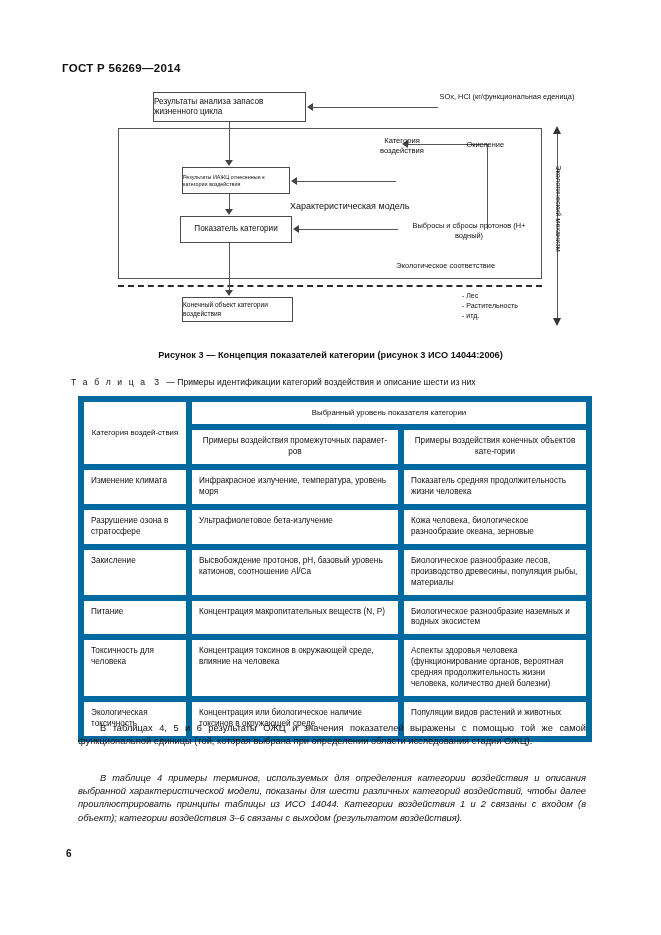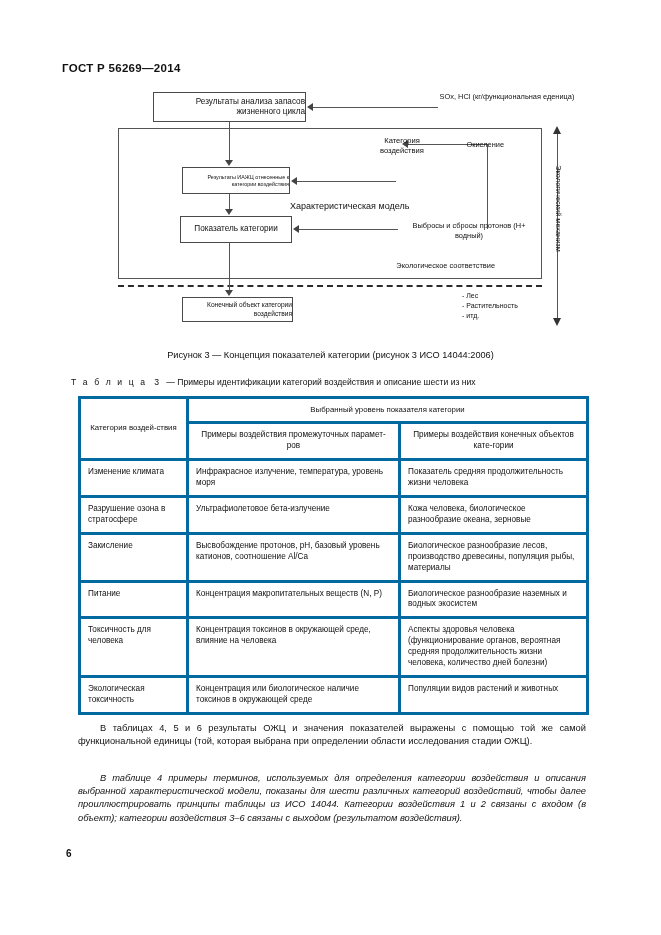--- a/index.html
+++ b/index.html
@@ -34,21 +34,21 @@
     top: 88px;
     width: 537px;
     height: 250px;
   }
 
   .dbox {
     position: absolute;
     box-sizing: border-box;
     border: 1px solid #4a4a4a;
     background: #ffffff;
-    text-align: right;
+    text-align: left;
     display: flex;
     align-items: center;
     justify-content: center;
     line-height: 1.25;
     color: #111;
   }
 
   #box-lci {
     left: 91px;
     top: 4px;
@@ -191,20 +191,21 @@
 
   
   .fig-caption {
     position: absolute;
     left: 0;
     top: 350px;
     width: 661px;
     text-align: center;
     font-size: 9.2px;
     color: #111;
+    font-weight: bold;
   }
 
   
   .table-caption {
     position: absolute;
     left: 71px;
     top: 377px;
     font-size: 8.6px;
     color: #111;
   }
@@ -216,21 +217,21 @@
     left: 78px;
     top: 396px;
     width: 508px;
     border-collapse: collapse;
     font-size: 8.2px;
     color: #111;
     table-layout: fixed;
   }
   table.data-table th,
   table.data-table td {
-    border: 3px solid #0369a1;
+    border: 6px solid #0369a1;
     padding: 6px 7px;
     vertical-align: top;
     line-height: 1.33;
     font-weight: normal;
   }
   table.data-table th.center {
     text-align: center;
     vertical-align: middle;
     font-size: 7.8px;
   }

